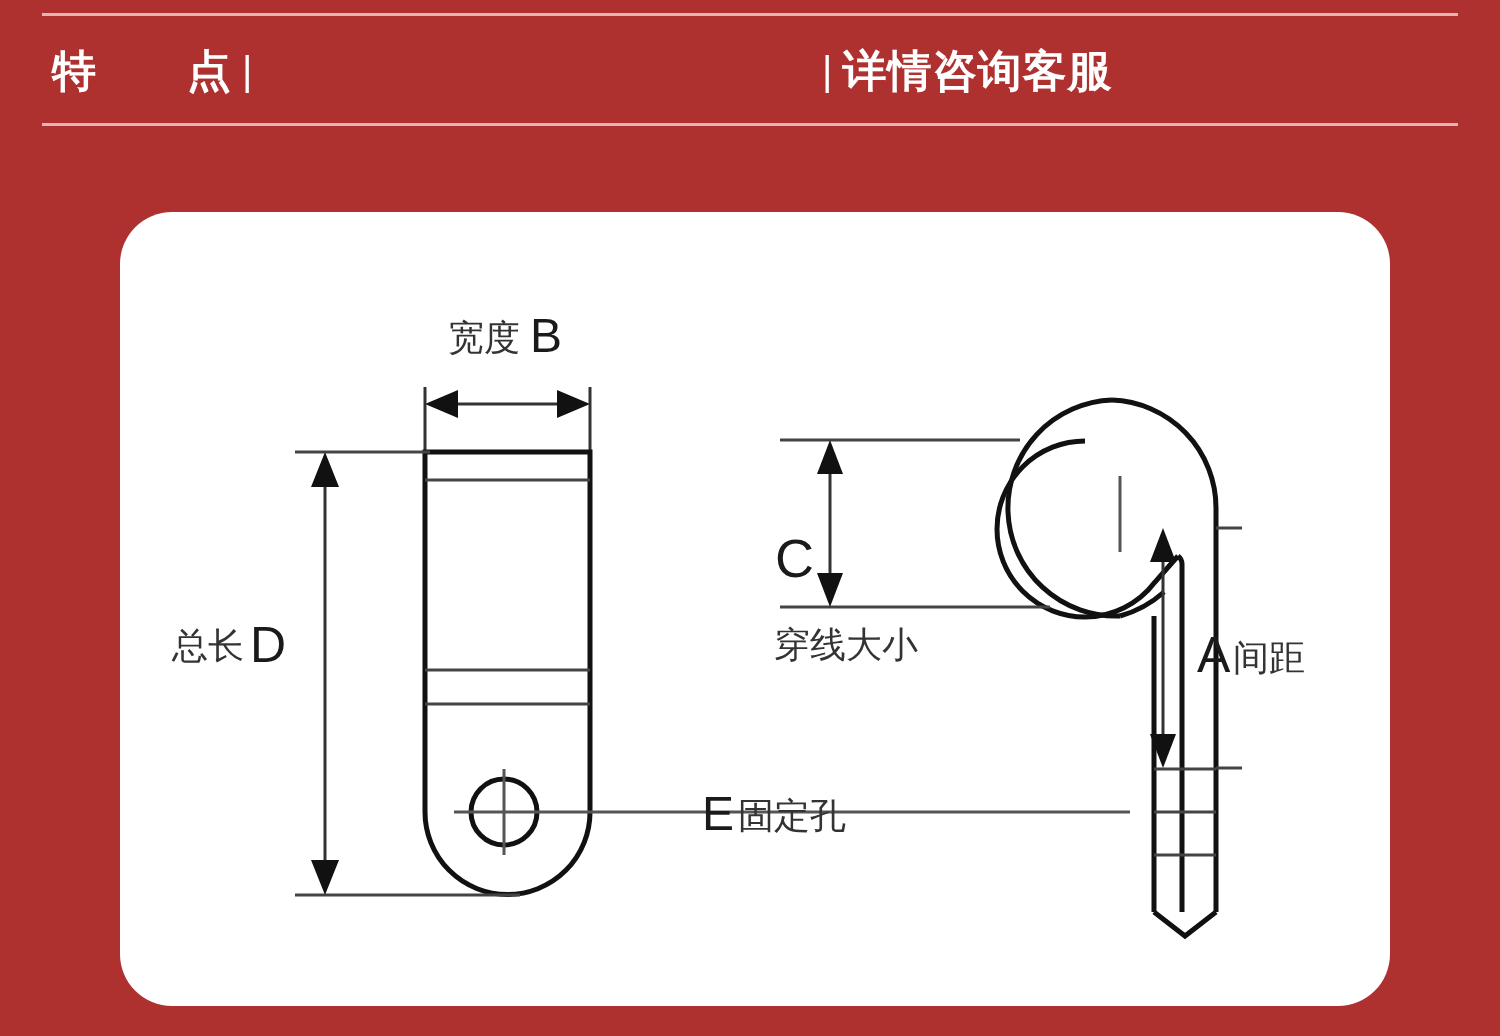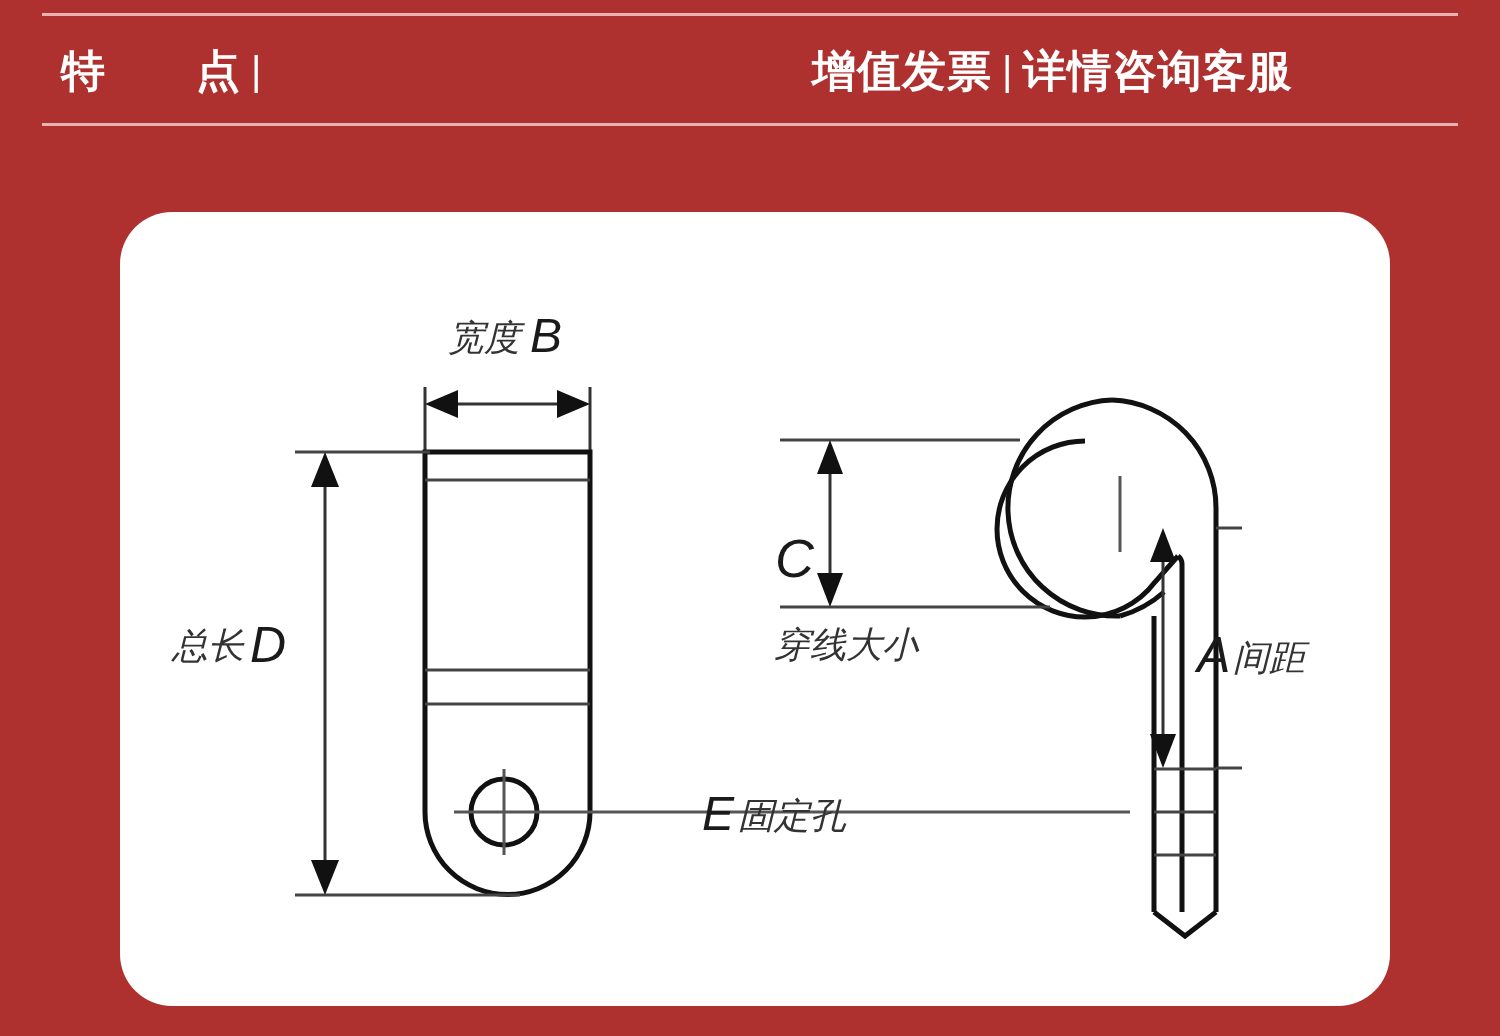--- a/index.html
+++ b/index.html
@@ -45,21 +45,20 @@
     align-items: center;
   }
   .banner-left {
     position: absolute;
     left: 52px;
     top: 0;
     height: 70px;
     display: flex;
     align-items: center;
     white-space: pre;
-    margin-left: 9px;
   }
   .banner-right {
     position: absolute;
     left: 812px;
     top: 0;
     height: 70px;
     display: flex;
     align-items: center;
     white-space: pre;
   }
@@ -88,21 +87,20 @@
   
   .card {
     position: absolute;
     left: 120px;
     top: 212px;
     width: 1270px;
     height: 794px;
     background: #FFFFFF;
     border-radius: 52px;
     overflow: hidden;
-    font-style: italic;
   }
   .diagram-svg {
     position: absolute;
     left: 0;
     top: 0;
     width: 1270px;
     height: 794px;
     display: block;
   }
 
@@ -116,21 +114,20 @@
   <div class="banner-rule top"></div>
   <div class="banner-rule bottom"></div>
 
   <div class="banner-text-row">
     <div class="banner-left">
       <span class="banner-label">特　　点</span>
       <span class="banner-sep">|</span>
     </div>
 
     <div class="banner-right">
-      <span class="banner-label">增值发票</span>
       <span class="banner-sep">|</span>
       <span class="banner-value">详情咨询客服</span>
     </div>
   </div>
 </div>
 
 <div class="card">
   <svg class="diagram-svg" viewBox="0 0 1270 794">
 
     <g>

